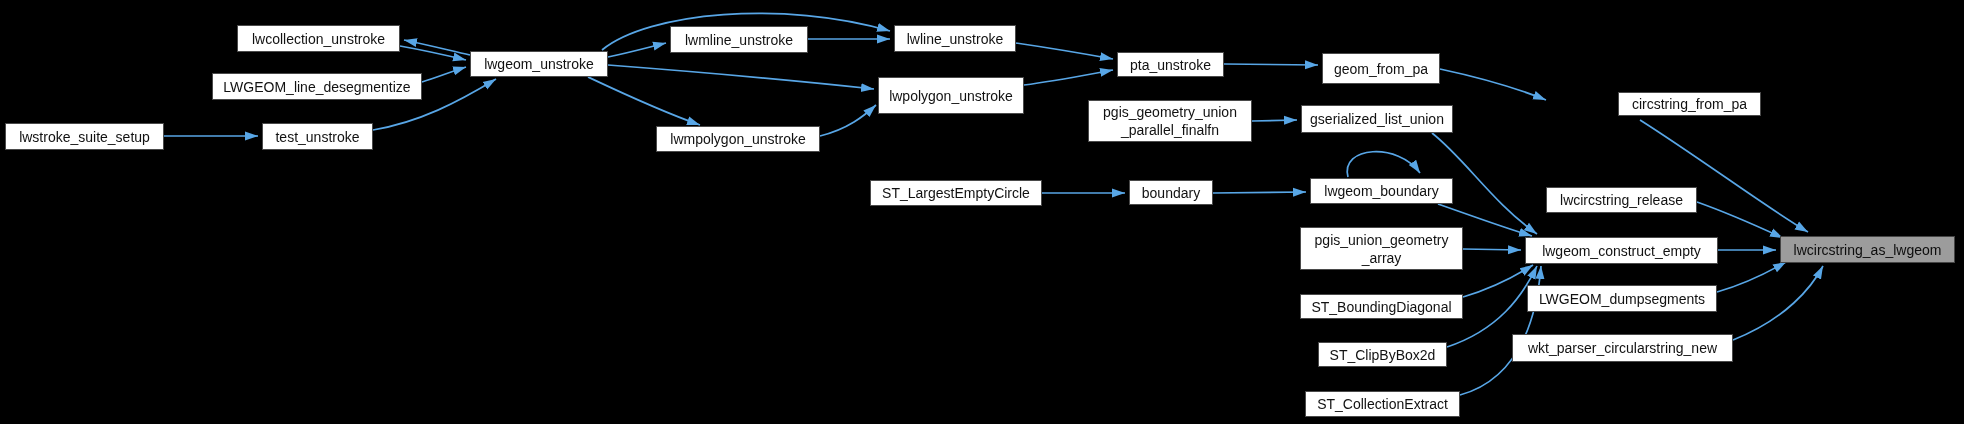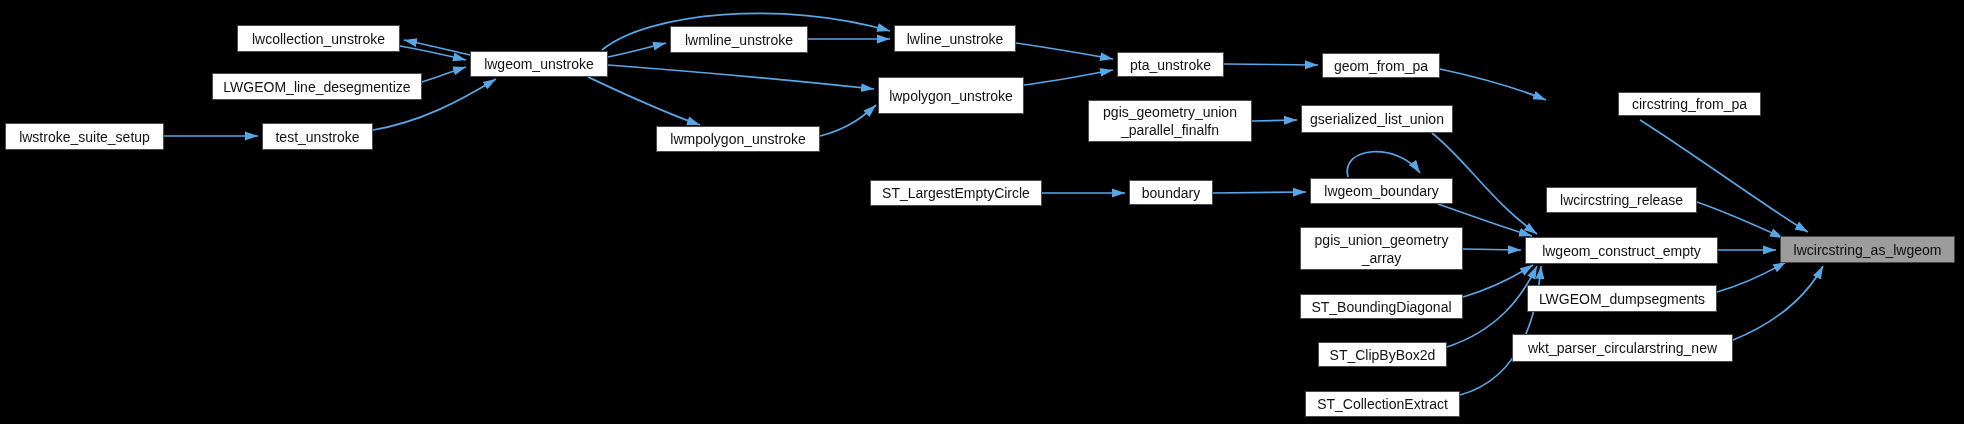--- a/index.html
+++ b/index.html
@@ -58,21 +58,21 @@
   <div class="node" style="left:237px;top:25px;width:163px;height:27px">lwcollection_unstroke</div>
   <div class="node" style="left:5px;top:123px;width:159px;height:27px">lwstroke_suite_setup</div>
   <div class="node" style="left:212px;top:73px;width:210px;height:27px">LWGEOM_line_desegmentize</div>
   <div class="node" style="left:262px;top:123px;width:111px;height:27px">test_unstroke</div>
   <div class="node" style="left:670px;top:26px;width:138px;height:27px">lwmline_unstroke</div>
   <div class="node" style="left:470px;top:51px;width:138px;height:26px">lwgeom_unstroke</div>
   <div class="node" style="left:894px;top:25px;width:122px;height:27px">lwline_unstroke</div>
   <div class="node" style="left:878px;top:77px;width:146px;height:37px">lwpolygon_unstroke</div>
   <div class="node" style="left:656px;top:126px;width:164px;height:26px">lwmpolygon_unstroke</div>
   <div class="node" style="left:1117px;top:52px;width:107px;height:25px">pta_unstroke</div>
-  <div class="node" style="left:1322px;top:53px;width:118px;height:25px">geom_from_pa</div>
+  <div class="node" style="left:1322px;top:53px;width:118px;height:31px">geom_from_pa</div>
   <div class="node" style="left:1088px;top:100px;width:164px;height:42px">pgis_geometry_union
 _parallel_finalfn</div>
   <div class="node" style="left:1301px;top:105px;width:152px;height:28px">gserialized_list_union</div>
   <div class="node" style="left:1618px;top:92px;width:143px;height:24px">circstring_from_pa</div>
   <div class="node" style="left:870px;top:180px;width:172px;height:26px">ST_LargestEmptyCircle</div>
   <div class="node" style="left:1129px;top:180px;width:84px;height:25px">boundary</div>
   <div class="node" style="left:1546px;top:187px;width:151px;height:26px">lwcircstring_release</div>
   <div class="node" style="left:1310px;top:178px;width:143px;height:26px">lwgeom_boundary</div>
   <div class="node" style="left:1300px;top:227px;width:163px;height:43px">pgis_union_geometry
 _array</div>

